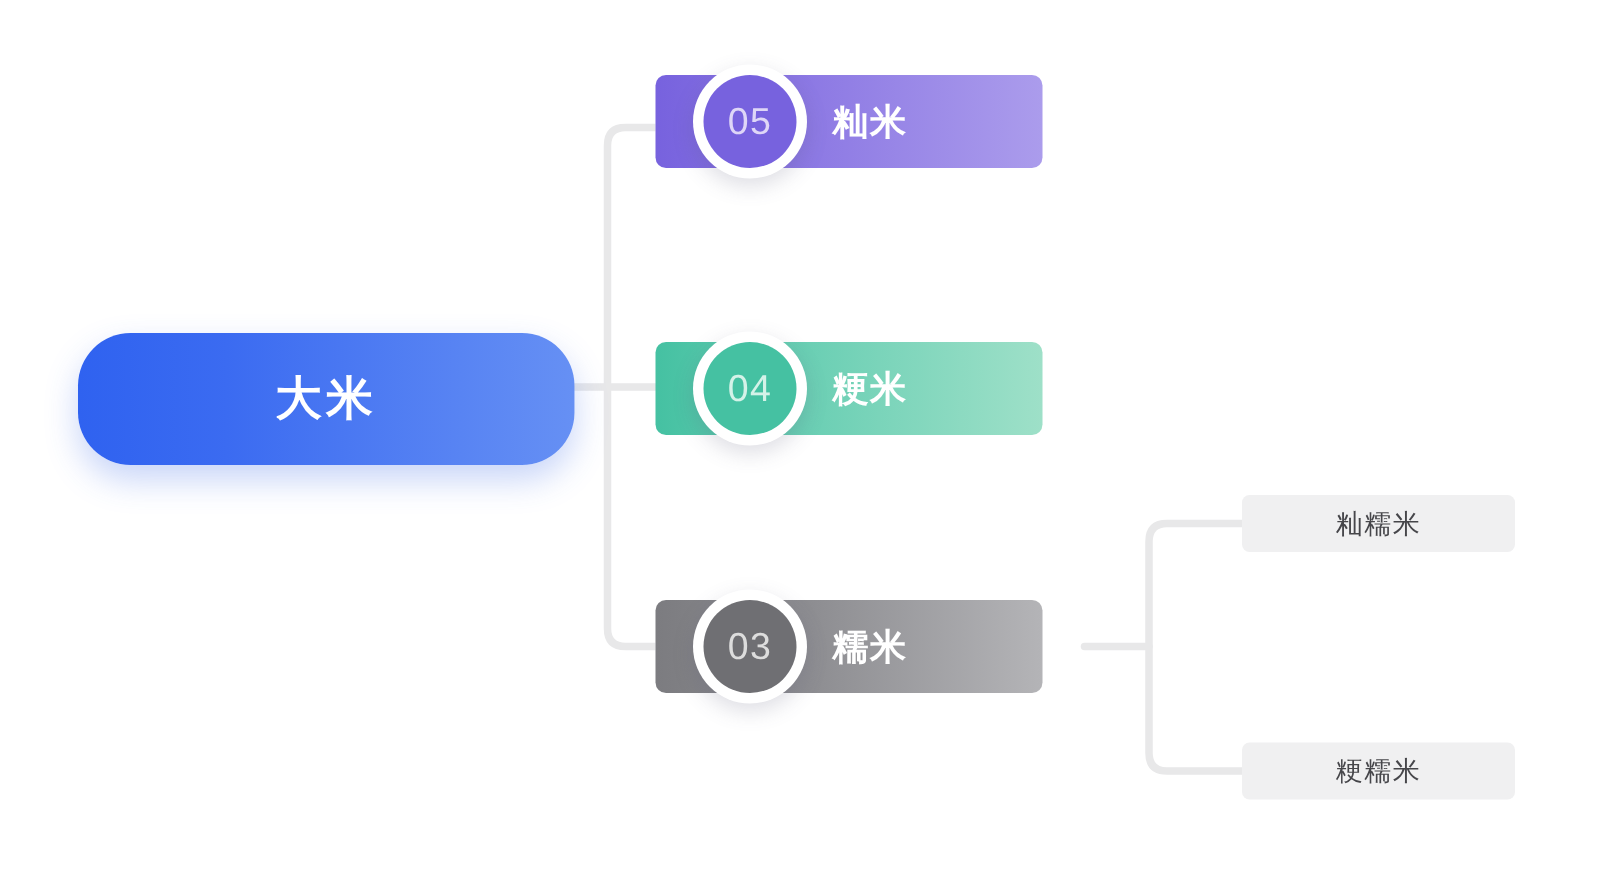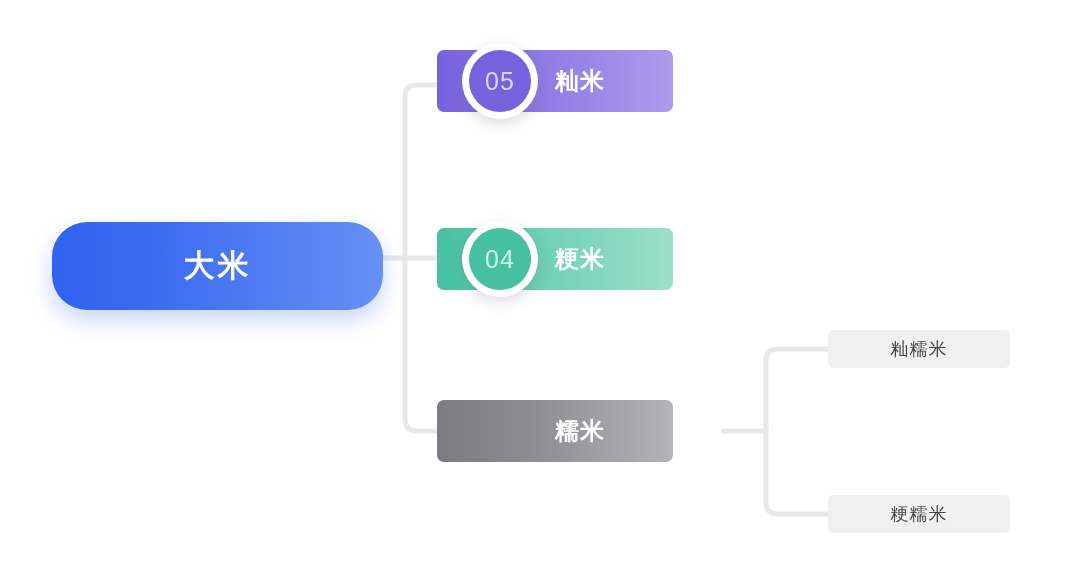--- a/index.html
+++ b/index.html
@@ -44,21 +44,21 @@
     color: #ffffff;
     font-size: 31px;
     font-weight: bold;
     letter-spacing: 3px;
   }
 
   
   .branch {
     position: absolute;
     left: 437px;
-    width: 236px;
+    width: 258px;
     height: 62px;
     border-radius: 7px;
     z-index: 3;
   }
   .branch-b1 { top: 50px;  background: linear-gradient(90deg, #7762de 0%, #8a76e3 35%, #ab9cec 100%); }
   .branch-b2 { top: 228px; background: linear-gradient(90deg, #45c1a2 0%, #6bcfb4 40%, #9ee0c8 100%); }
   .branch-b3 { top: 400px; background: linear-gradient(90deg, #7c7c80 0%, #8d8d91 40%, #b4b4b7 100%); }
 
   .branch-label {
     position: absolute;
@@ -154,20 +154,23 @@
   <div class="branch branch-b2">
     <span class="branch-label">粳米</span>
   </div>
   <div class="node-circle circle-c2">
     <span class="node-circle-inner">04</span>
   </div>
 
   <div class="branch branch-b3">
     <span class="branch-label">糯米</span>
   </div>
+  <div class="node-circle circle-c3">
+    <span class="node-circle-inner">03</span>
+  </div>
 
   <div class="leaf leaf-l1">
     <span>籼糯米</span>
   </div>
   <div class="leaf leaf-l2">
     <span>粳糯米</span>
   </div>
 
 </div>
 

